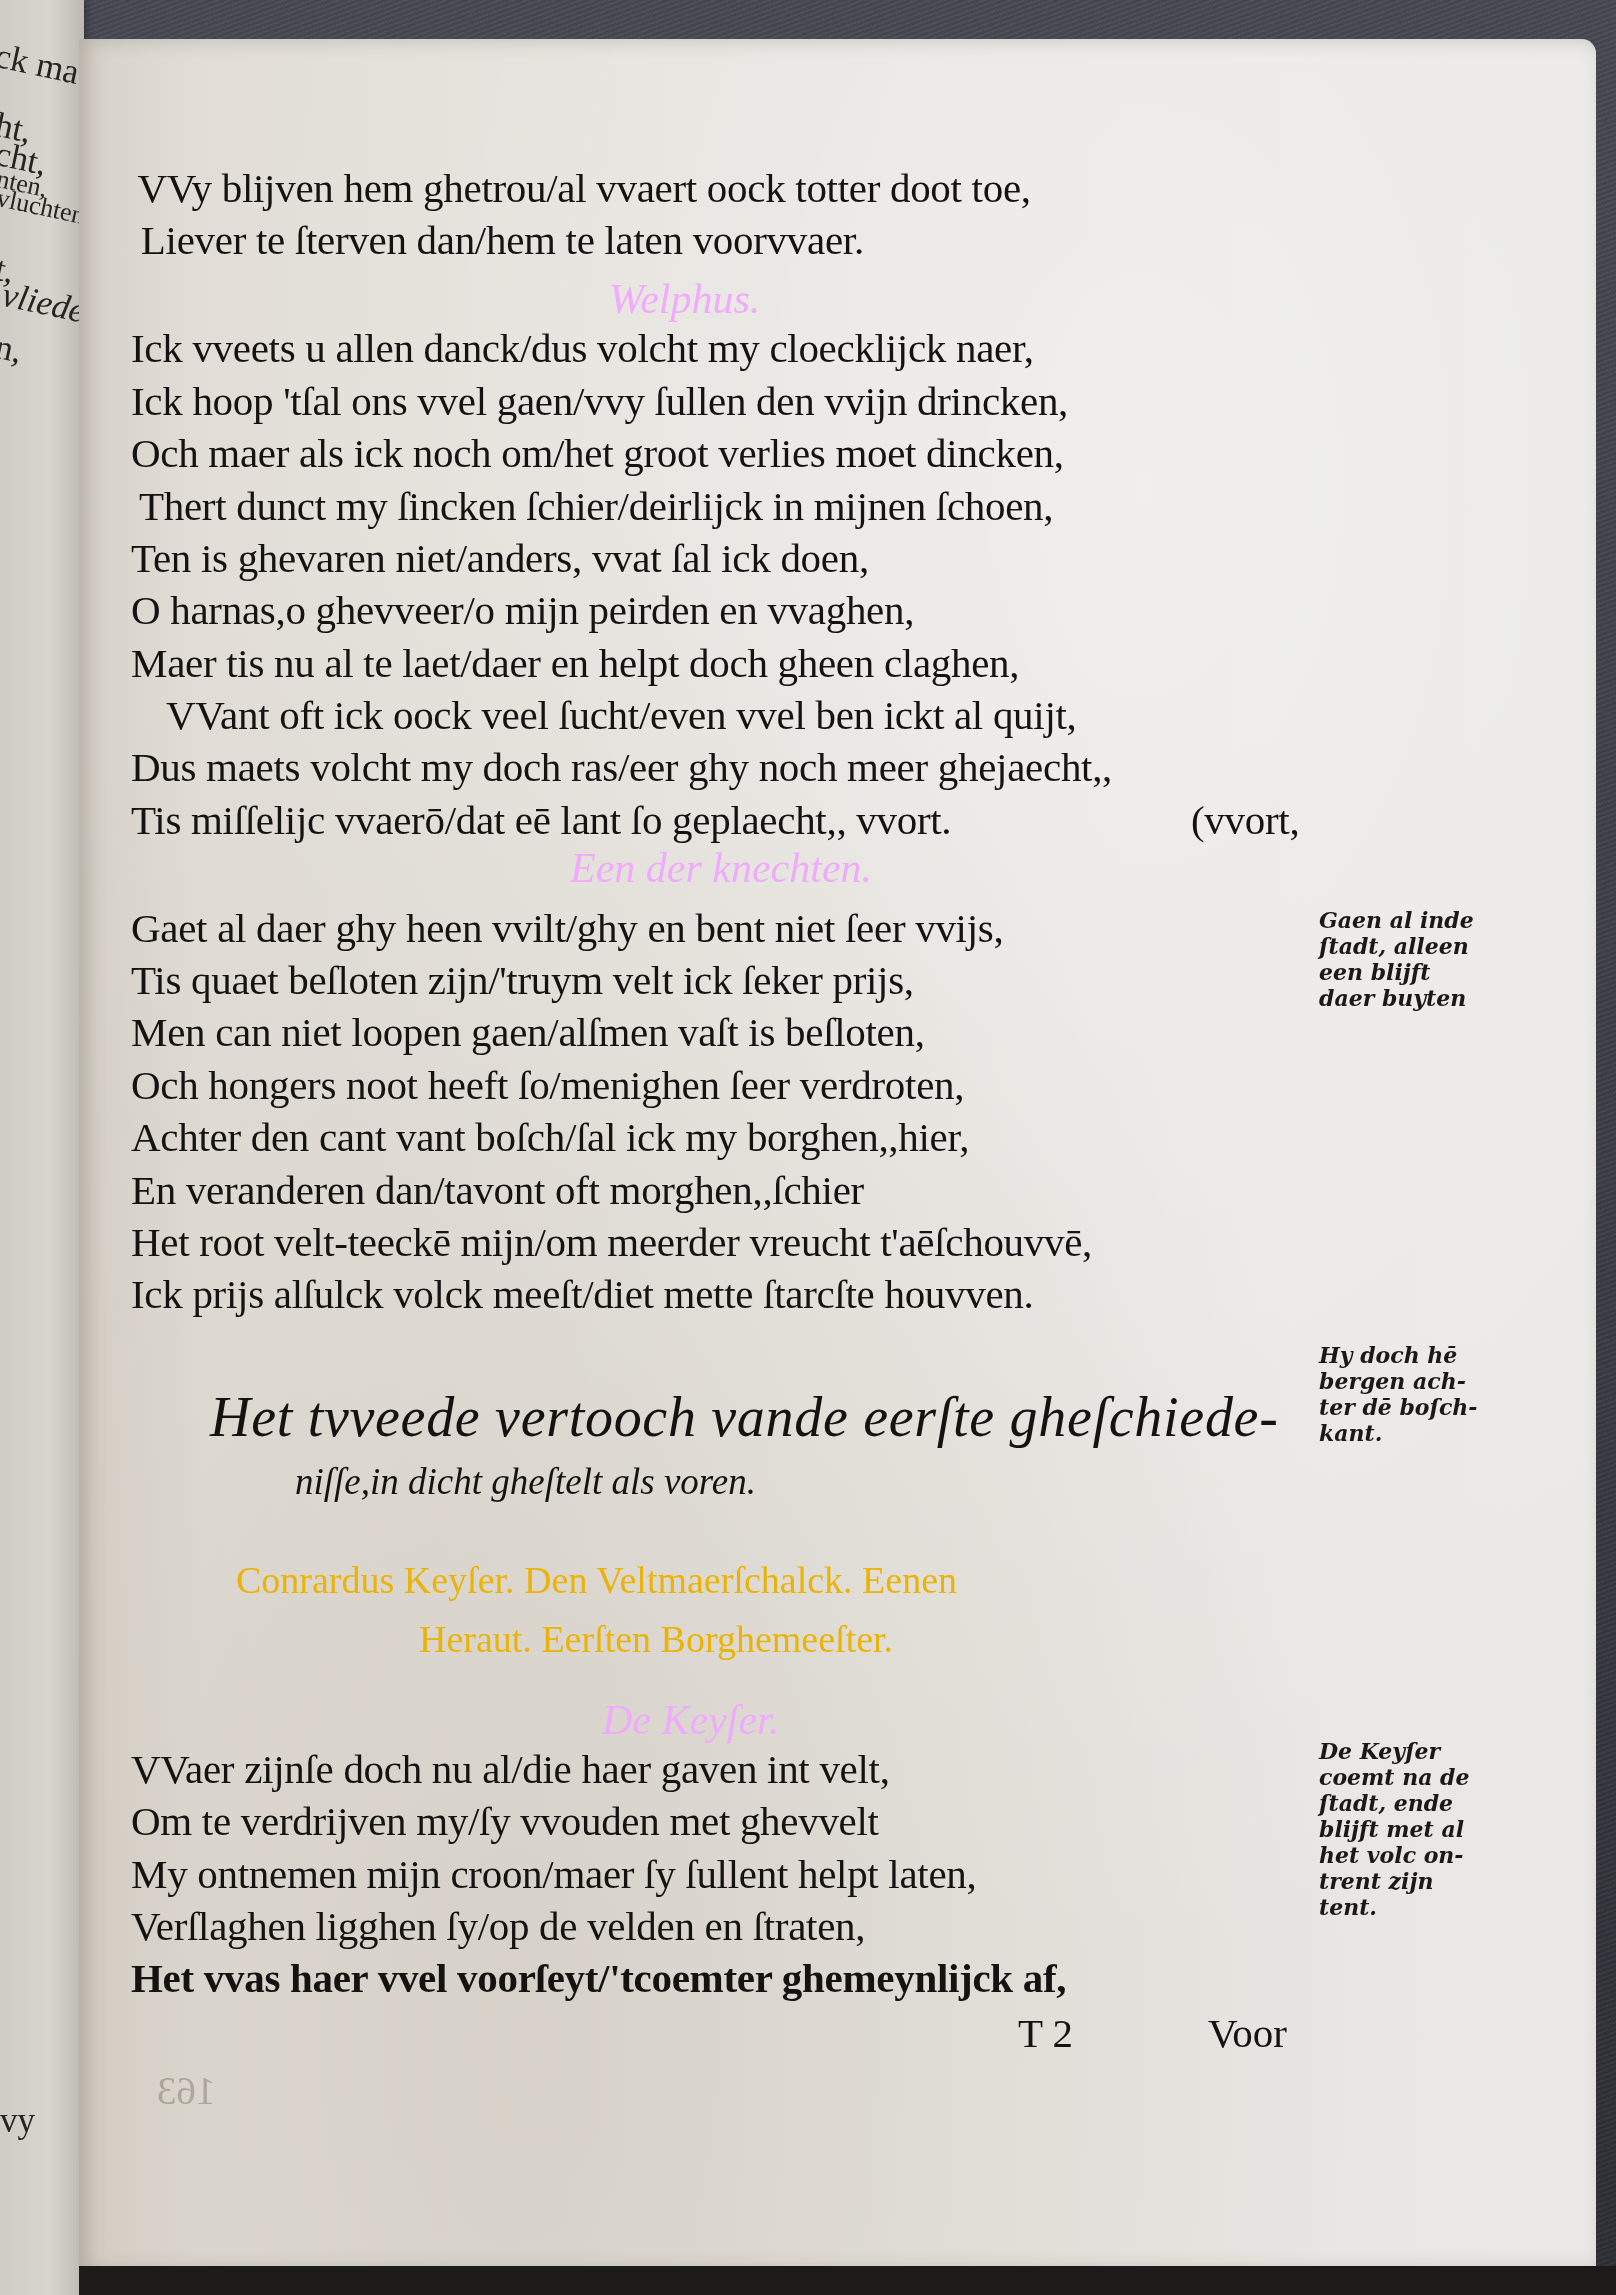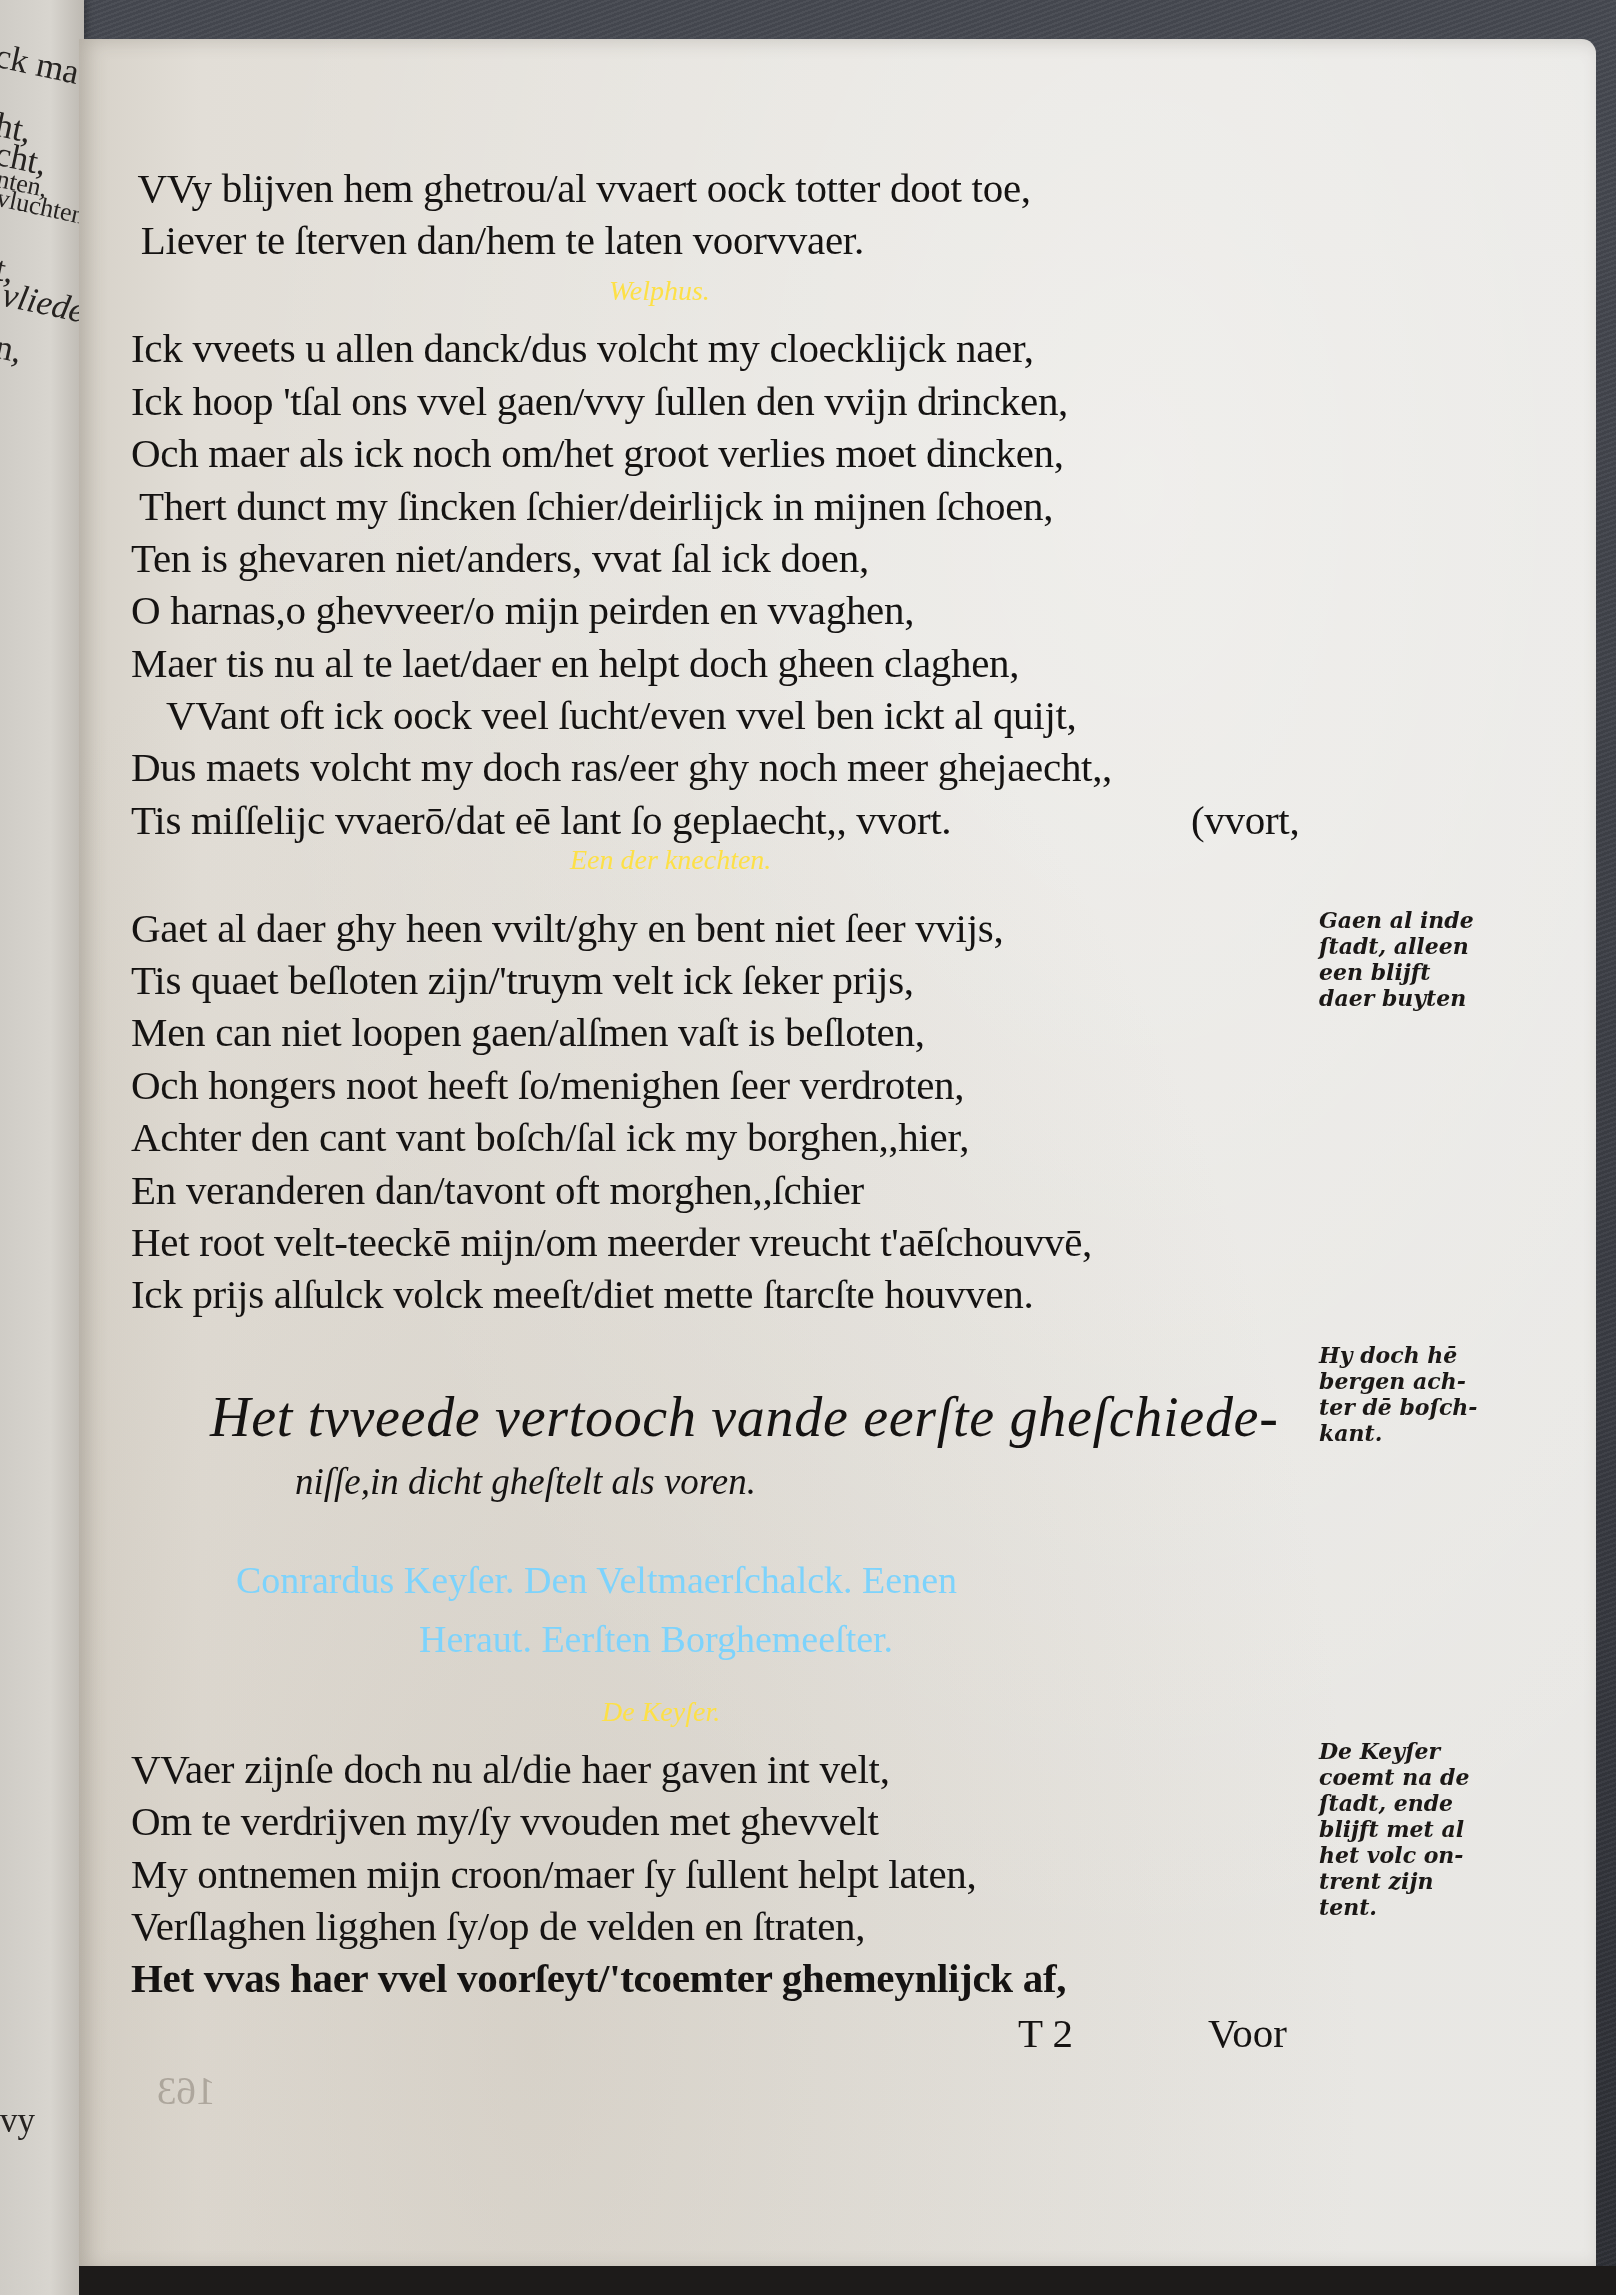--- a/index.html
+++ b/index.html
@@ -40,35 +40,35 @@
   }
   .text-block { position:absolute; left:131px; top:151px; width:1191px; }
   .line {
     position:absolute; left:0; white-space:nowrap;
     font-family:"Liberation Serif", serif; font-size:41px; color:#151312;
     letter-spacing:-0.3px;
   }
   .speaker {
     position:absolute; white-space:nowrap;
     font-family:"Liberation Serif", serif; font-style:italic;
-    font-size:28px; color:#fde047;
+    font-size:42px; color:#f0abfc;
   }
   .heading {
     position:absolute; white-space:nowrap;
     font-family:"Liberation Serif", serif; font-style:italic;
     font-size:56px; color:#151312; letter-spacing:0.7px;
   }
   .heading2 {
     position:absolute; white-space:nowrap;
     font-family:"Liberation Serif", serif; font-style:italic;
     font-size:37px; color:#151312;
   }
   .cast {
     position:absolute; white-space:nowrap;
-    font-family:"Liberation Serif", serif; font-size:38px; color:#7dd3fc; text-align:center;
+    font-family:"Liberation Serif", serif; font-size:38px; color:#eab308; text-align:center;
   }
   .margin-note {
     position:absolute; left:1319px; width:164px;
     font-family:"DejaVu Serif", serif; font-style:italic; font-weight:bold;
     font-size:22px; line-height:26px; color:#1b1816;
   }
   .margin-note span { display:block; white-space:nowrap; }
   .footer {
     position:absolute; font-family:"Liberation Serif", serif; font-size:41px; color:#151312; white-space:nowrap;
   }

